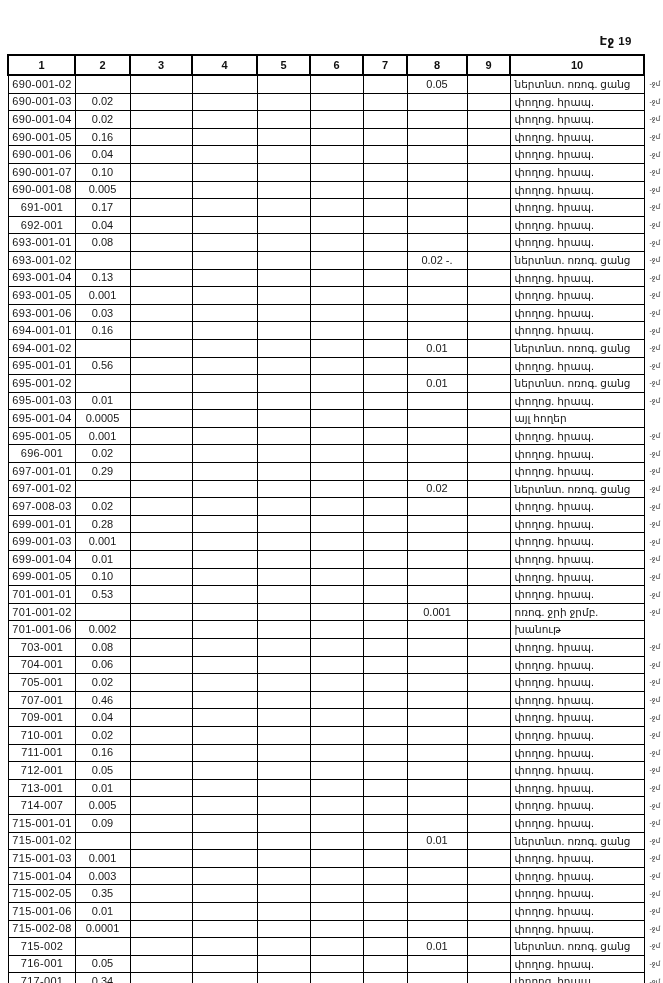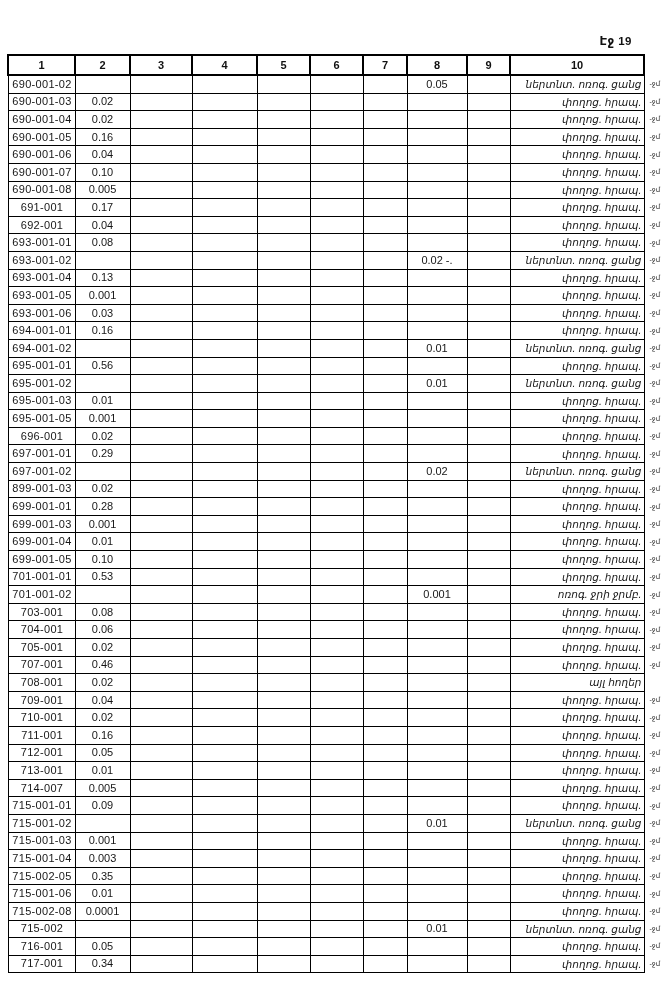--- a/index.html
+++ b/index.html
@@ -55,24 +55,23 @@
     vertical-align: middle;
   }
   table.land-table tbody tr { height: 17.6px; }
   td.code {
     text-align: center;
     padding-left: 3px !important;
     letter-spacing: 0.3px;
   }
   td.num { text-align: center; }
   td.landuse {
-    text-align: right;
+    text-align: left;
     font-size: 10.5px !important;
     padding-left: 4px !important;
-    font-style: italic;
   }
   th.mh, td.margincell {
     border: none !important;
     background: transparent;
   }
   td.margincell {
     font-size: 7px;
     color: #2b2b2b;
     padding-left: 5px;
     white-space: nowrap;
@@ -357,20 +356,33 @@
     <td class="c"></td>
     <td class="c"></td>
     <td class="c"></td>
     <td class="c"></td>
     <td class="c num"></td>
     <td class="c"></td>
     <td class="c landuse">փողոց. հրապ.</td>
     <td class="margincell">-ջմ</td>
   </tr>
         <tr>
+    <td class="c code">695-001-04</td>
+    <td class="c num">0.0005</td>
+    <td class="c"></td>
+    <td class="c"></td>
+    <td class="c"></td>
+    <td class="c"></td>
+    <td class="c"></td>
+    <td class="c num"></td>
+    <td class="c"></td>
+    <td class="c landuse">այլ հողեր</td>
+    <td class="margincell"></td>
+  </tr>
+        <tr>
     <td class="c code">695-001-05</td>
     <td class="c num">0.001</td>
     <td class="c"></td>
     <td class="c"></td>
     <td class="c"></td>
     <td class="c"></td>
     <td class="c"></td>
     <td class="c num"></td>
     <td class="c"></td>
     <td class="c landuse">փողոց. հրապ.</td>
@@ -409,21 +421,21 @@
     <td class="c"></td>
     <td class="c"></td>
     <td class="c"></td>
     <td class="c"></td>
     <td class="c num">0.02</td>
     <td class="c"></td>
     <td class="c landuse">ներտնտ. ոռոգ. ցանց</td>
     <td class="margincell">-ջմ</td>
   </tr>
         <tr>
-    <td class="c code">899-001-03</td>
+    <td class="c code">697-008-03</td>
     <td class="c num">0.02</td>
     <td class="c"></td>
     <td class="c"></td>
     <td class="c"></td>
     <td class="c"></td>
     <td class="c"></td>
     <td class="c num"></td>
     <td class="c"></td>
     <td class="c landuse">փողոց. հրապ.</td>
     <td class="margincell">-ջմ</td>
@@ -500,20 +512,33 @@
     <td class="c"></td>
     <td class="c"></td>
     <td class="c"></td>
     <td class="c"></td>
     <td class="c num">0.001</td>
     <td class="c"></td>
     <td class="c landuse">ոռոգ. ջրի ջրմբ.</td>
     <td class="margincell">-ջմ</td>
   </tr>
         <tr>
+    <td class="c code">701-001-06</td>
+    <td class="c num">0.002</td>
+    <td class="c"></td>
+    <td class="c"></td>
+    <td class="c"></td>
+    <td class="c"></td>
+    <td class="c"></td>
+    <td class="c num"></td>
+    <td class="c"></td>
+    <td class="c landuse">խանութ</td>
+    <td class="margincell"></td>
+  </tr>
+        <tr>
     <td class="c code">703-001</td>
     <td class="c num">0.08</td>
     <td class="c"></td>
     <td class="c"></td>
     <td class="c"></td>
     <td class="c"></td>
     <td class="c"></td>
     <td class="c num"></td>
     <td class="c"></td>
     <td class="c landuse">փողոց. հրապ.</td>
@@ -550,33 +575,20 @@
     <td class="c num">0.46</td>
     <td class="c"></td>
     <td class="c"></td>
     <td class="c"></td>
     <td class="c"></td>
     <td class="c"></td>
     <td class="c num"></td>
     <td class="c"></td>
     <td class="c landuse">փողոց. հրապ.</td>
     <td class="margincell">-ջմ</td>
-  </tr>
-        <tr>
-    <td class="c code">708-001</td>
-    <td class="c num">0.02</td>
-    <td class="c"></td>
-    <td class="c"></td>
-    <td class="c"></td>
-    <td class="c"></td>
-    <td class="c"></td>
-    <td class="c num"></td>
-    <td class="c"></td>
-    <td class="c landuse">այլ հողեր</td>
-    <td class="margincell"></td>
   </tr>
         <tr>
     <td class="c code">709-001</td>
     <td class="c num">0.04</td>
     <td class="c"></td>
     <td class="c"></td>
     <td class="c"></td>
     <td class="c"></td>
     <td class="c"></td>
     <td class="c num"></td>

